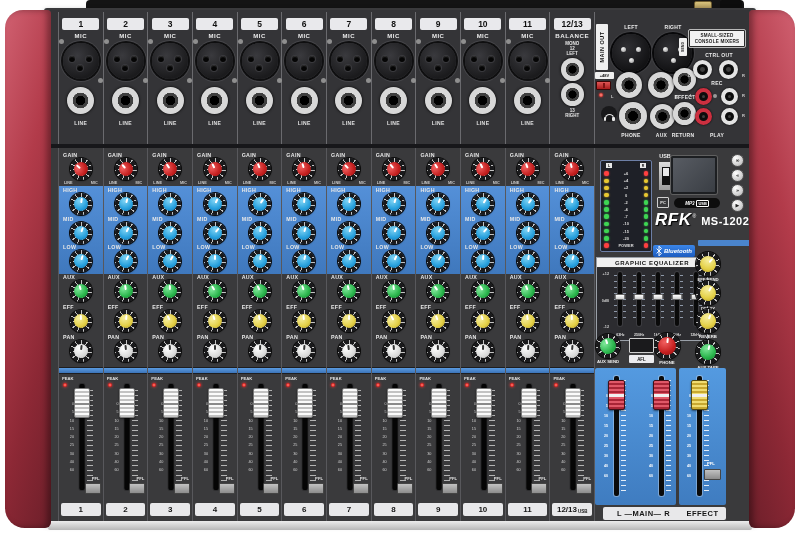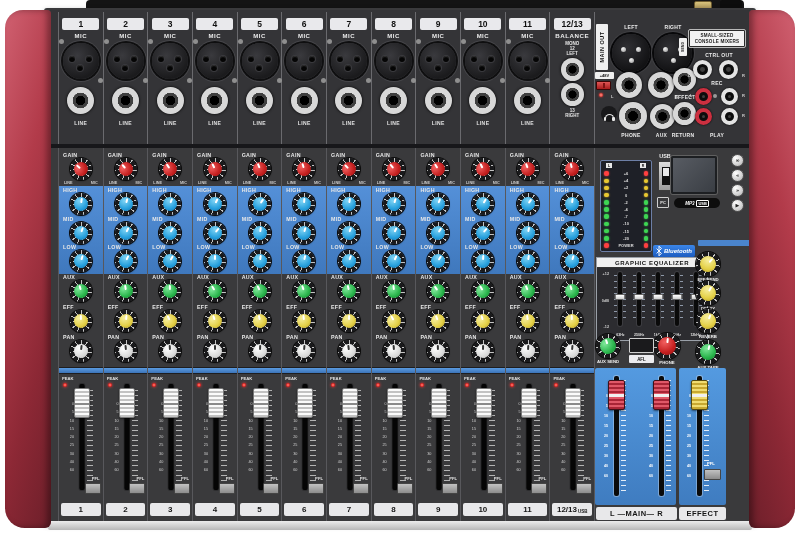--- a/index.html
+++ b/index.html
@@ -1490,20 +1490,25 @@
       <div class="display"></div>
       <button class="pbtn" style="top:6px">∞</button>
       <button class="pbtn" style="top:21px">«</button>
       <button class="pbtn" style="top:36px">»</button>
       <button class="pbtn" style="top:51px">▶</button>
       <div class="pcicon">PC</div>
       <div class="mbadge">
         <span class="m1">MP3</span>
         <span class="m2">USB</span>
       </div>
+      <div class="logo">
+        <span class="rfk">RFK</span>
+        <span class="reg">®</span>
+        <span class="model">MS-1202</span>
+      </div>
       <div class="btbadge">
         <svg width="6" height="10" viewBox="0 0 10 16">
             <path d="M1 4 L9 12 L5 16 L5 0 L9 4 L1 12" stroke="#fff" stroke-width="1.6" fill="none"></path>
           </svg>
         <span>Bluetooth</span>
       </div>
       <div class="bluebar"></div>
 
       <div class="geq">
         <div class="geqhead">GRAPHIC EQUALIZER</div>
@@ -1633,21 +1638,21 @@
               <span>40</span>
               <span>60</span>
             </div>
           <i class="mtrack"></i>
           <i class="mticks"></i>
           <div class="mcap yel"></div>
         </div>
         <div class="pfll2">PFL</div>
         <button class="pflb2"></button>
       </div>
-      <div class="mpill" style="left:1px;width:81px">L —MAIN— R</div>
+      <div class="mpill" style="left:8px;width:81px">L —MAIN— R</div>
       <div class="mpill" style="left:84px;width:47px">EFFECT</div>
     </div>
   </div>
 
   <div class="bottombar"></div>
   <div class="cheek left"></div>
   <div class="cheek right"></div>
 </div>
 
 </body></html>

